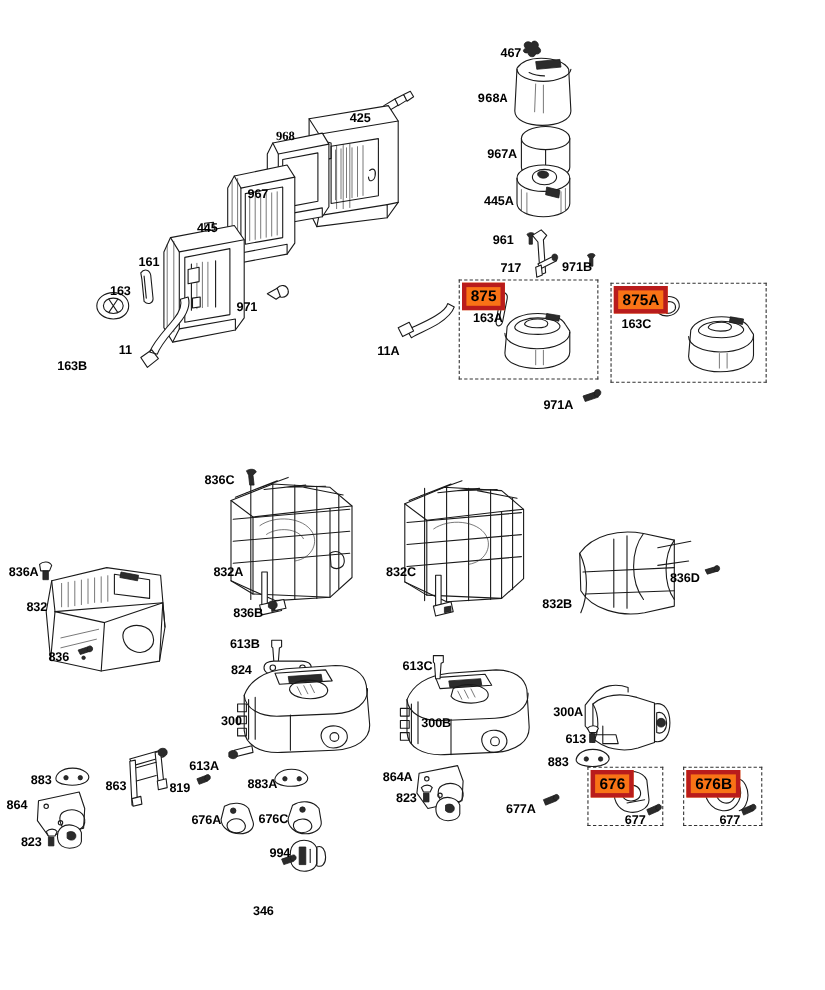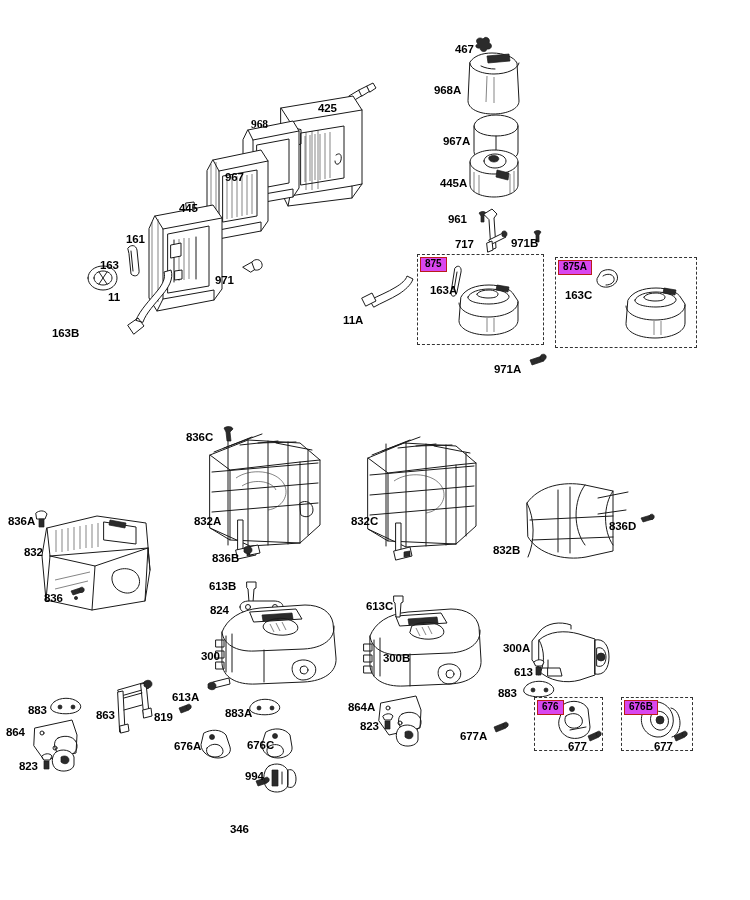--- a/index.html
+++ b/index.html
@@ -43,24 +43,24 @@
 
   
   .dbox{
     position:absolute;
     border:1px dashed #333;
     background:transparent;
     z-index:2;
   }
   .dbox-tag{
     position:absolute;
-    border:1px solid #b91c1c;
-    background:#d946ef;
+    border:4px solid #b91c1c;
+    background:#f97316;
     font-family:"Liberation Sans", sans-serif;
-    font-size:10px;
+    font-size:14px;
     font-weight:700;
     color:#000;
     padding:1px 4px 2px 4px;
     line-height:1;
     z-index:4;
   }
 
   svg.art{position:absolute;left:0;top:0;width:750px;height:900px;z-index:3;pointer-events:none;}
   svg.art .s{fill:none;stroke:#1a1a1a;stroke-width:1;stroke-linejoin:round;stroke-linecap:round;}
   svg.art .sf{fill:#ffffff;stroke:#1a1a1a;stroke-width:1;stroke-linejoin:round;stroke-linecap:round;}
@@ -509,25 +509,25 @@
 
 
   <div id="callout-layer">
       <div class="lbl" style="left: 318px; top: 103px;">425</div>
       <div class="lbl" style="left: 251px; top: 119px; font-family: Liberation Serif, serif;">968</div>
       <div class="lbl" style="left: 225px; top: 172px;">967</div>
       <div class="lbl" style="left: 179px; top: 203px;">445</div>
       <div class="lbl" style="left: 126px; top: 234px;">161</div>
       <div class="lbl" style="left: 100px; top: 260px;">163</div>
       <div class="lbl" style="left: 52px; top: 292px; margin-top: 36px;">163B</div>
-      <div class="lbl" style="left: 108px; top: 292px;">11</div>
+      <div class="lbl" style="left: 108px; top: 314px;">11</div>
       <div class="lbl" style="left: 215px; top: 275px;">971</div>
       <div class="lbl" style="left: 343px; top: 315px;">11A</div>
       <div class="lbl" style="left: 455px; top: 44px;">467</div>
-      <div class="lbl" style="left: 434px; top: 85px;">968A</div>
+      <div class="lbl" style="left: 434px; top: 85px; font-family: Liberation Mono, monospace;">968A</div>
       <div class="lbl" style="left: 443px; top: 136px;">967A</div>
       <div class="lbl" style="left: 440px; top: 178px;">445A</div>
       <div class="lbl" style="left: 448px; top: 214px;">961</div>
       <div class="lbl" style="left: 455px; top: 239px;">717</div>
       <div class="lbl" style="left: 511px; top: 238px;">971B</div>
       <div class="lbl" style="left: 430px; top: 285px;">163A</div>
       <div class="lbl" style="left: 565px; top: 290px;">163C</div>
       <div class="lbl" style="left: 494px; top: 364px;">971A</div>
       <div class="lbl" style="left: 186px; top: 432px;">836C</div>
       <div class="lbl" style="left: 8px; top: 516px;">836A</div>
@@ -549,21 +549,21 @@
       <div class="lbl" style="left: 172px; top: 692px;">613A</div>
       <div class="lbl" style="left: 28px; top: 705px;">883</div>
       <div class="lbl" style="left: 96px; top: 710px;">863</div>
       <div class="lbl" style="left: 154px; top: 712px;">819</div>
       <div class="lbl" style="left: 225px; top: 708px;">883A</div>
       <div class="lbl" style="left: 348px; top: 702px;">864A</div>
       <div class="lbl" style="left: 6px; top: 727px;">864</div>
       <div class="lbl" style="left: 360px; top: 721px;">823</div>
       <div class="lbl" style="left: 19px; top: 761px;">823</div>
       <div class="lbl" style="left: 174px; top: 741px;">676A</div>
-      <div class="lbl" style="left: 235px; top: 740px; margin-left: 12px;">676C</div>
+      <div class="lbl" style="left: 235px; top: 740px;">676C</div>
       <div class="lbl" style="left: 460px; top: 731px;">677A</div>
       <div class="lbl" style="left: 245px; top: 771px;">994</div>
       <div class="lbl" style="left: 230px; top: 789px; margin-top: 35px;">346</div>
       <div class="lbl" style="left: 568px; top: 741px;">677</div>
       <div class="lbl" style="left: 654px; top: 741px;">677</div>
     </div>
 
 </div>
 
 </body></html>

